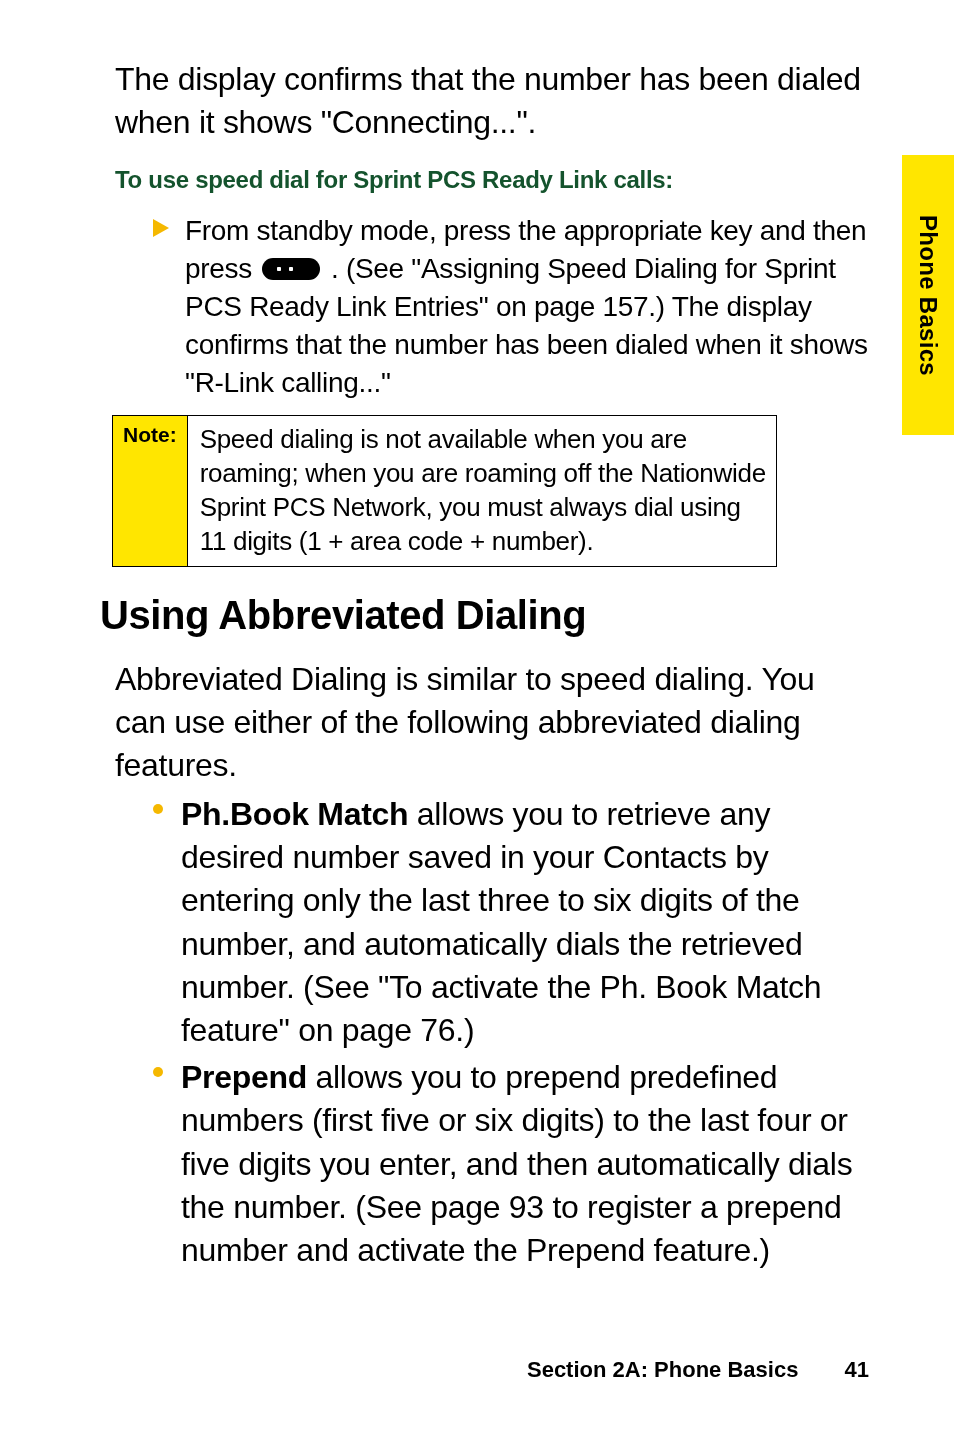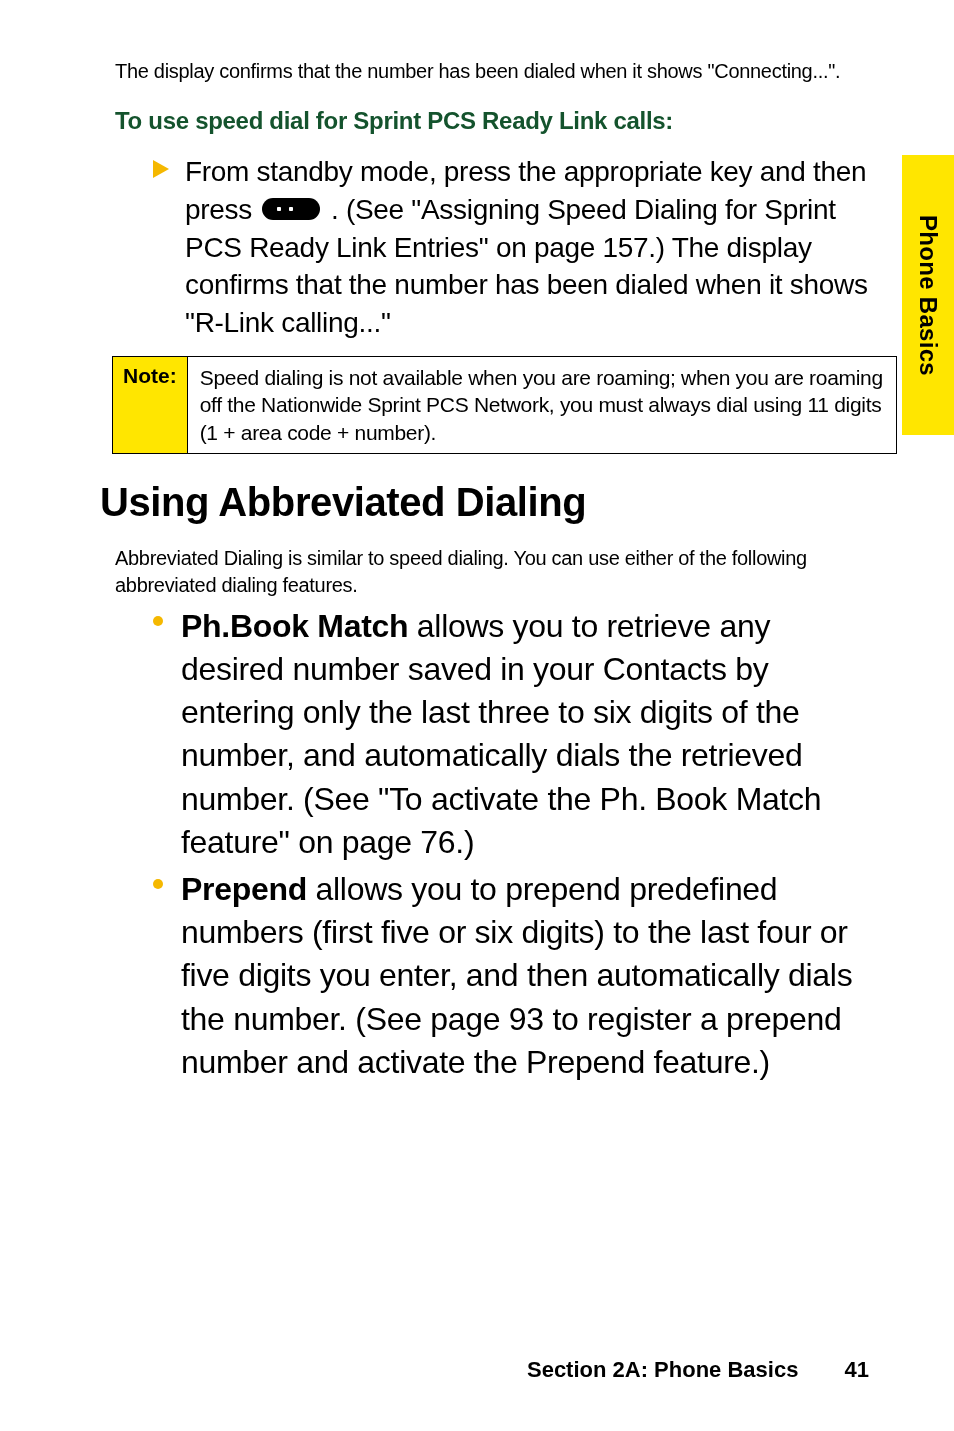--- a/index.html
+++ b/index.html
@@ -29,21 +29,21 @@
   }
   .side-tab-text {
     writing-mode: vertical-rl;
     text-orientation: mixed;
     font-weight: bold;
     font-size: 24px;
     color: #000;
     letter-spacing: 0.3px;
   }
   .body-para {
-    font-size: 20px;
+    font-size: 32px;
     line-height: 1.35;
     margin-bottom: 22px;
     letter-spacing: -0.3px;
   }
   .sub-heading {
     font-size: 24px;
     font-weight: bold;
     color: #14532d;
     margin-bottom: 18px;
     letter-spacing: -0.3px;
@@ -85,33 +85,33 @@
       radial-gradient(circle, #fff 2.1px, transparent 2.2px) -12px 0/12px 5px,
       radial-gradient(circle, #fff 2.1px, transparent 2.2px) 0 0/12px 5px,
       radial-gradient(circle, #fff 2.1px, transparent 2.2px) 12px 0/12px 5px;
     background-repeat: no-repeat;
   }
   .note-box {
     border: 1px solid #000;
     display: flex;
     margin-top: 12px;
     margin-bottom: 26px;
-    width: 785px;
+    width: 665px;
     margin-left: -3px;
   }
   .note-label {
     background: #ffe600;
     font-weight: bold;
     font-size: 21px;
     padding: 7px 10px 0 10px;
     border-right: 1px solid #000;
     flex: 0 0 auto;
   }
   .note-content {
-    font-size: 21px;
+    font-size: 26px;
     line-height: 1.3;
     padding: 7px 10px 7px 12px;
     letter-spacing: -0.3px;
   }
   .h2 {
     font-size: 40px;
     font-weight: bold;
     margin-left: -15px;
     margin-bottom: 20px;
     letter-spacing: -0.4px;

